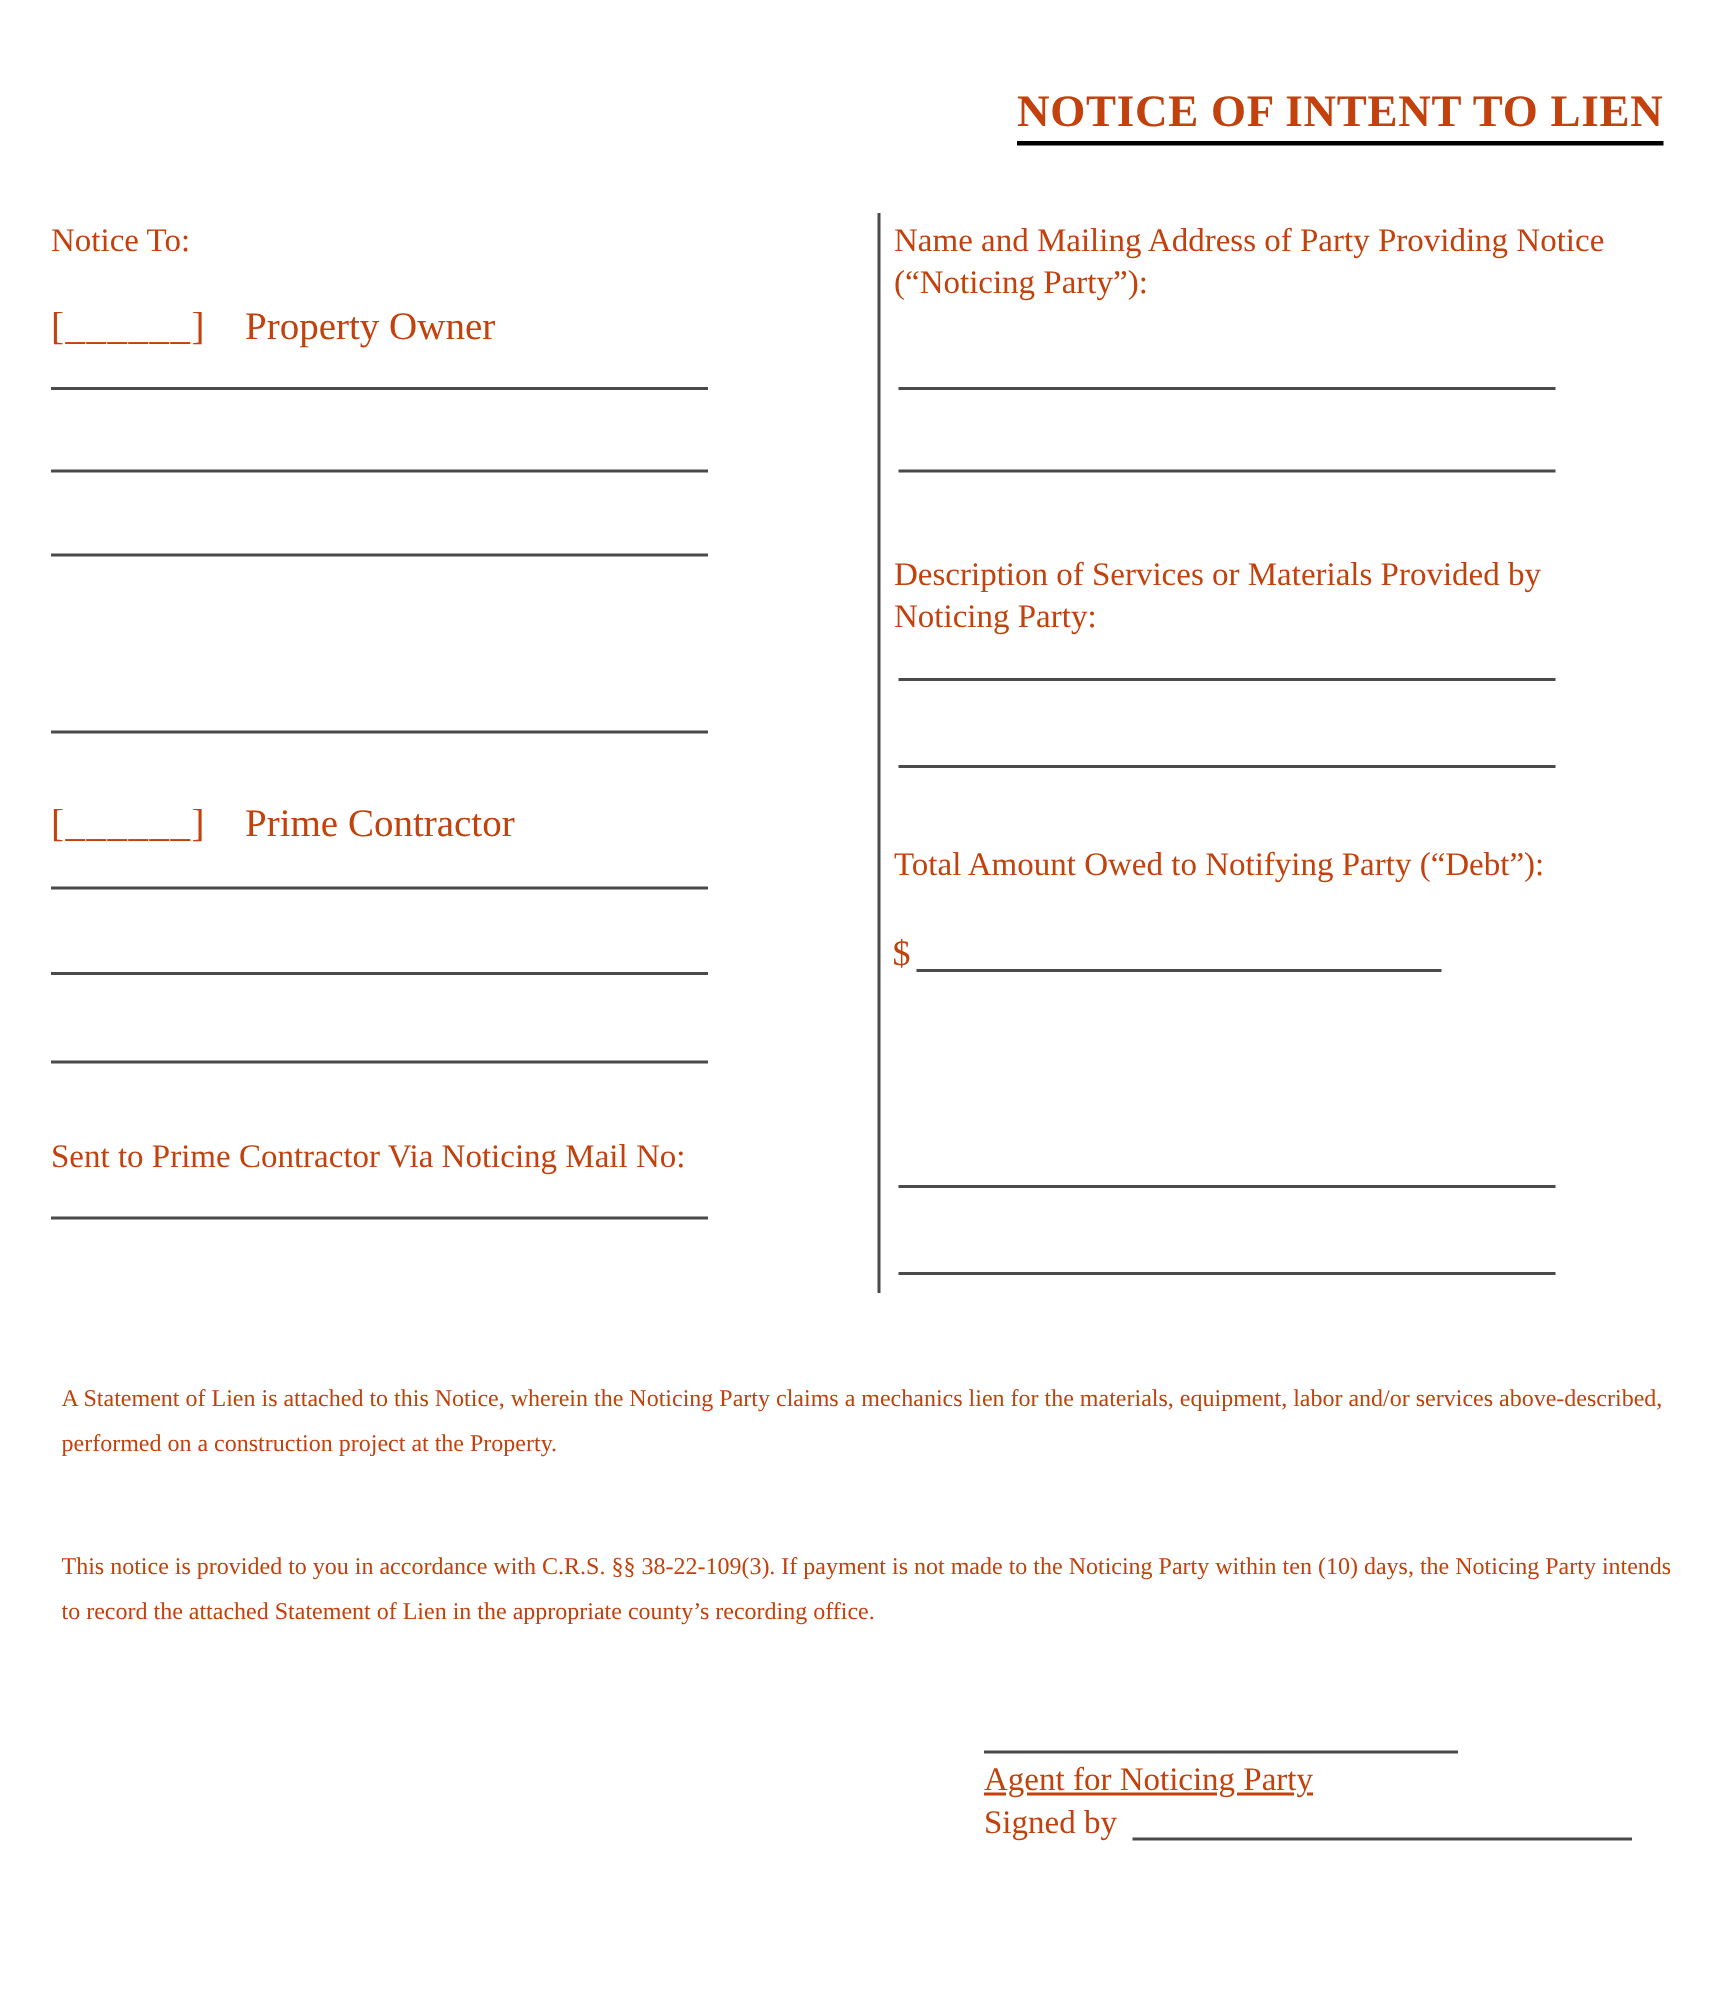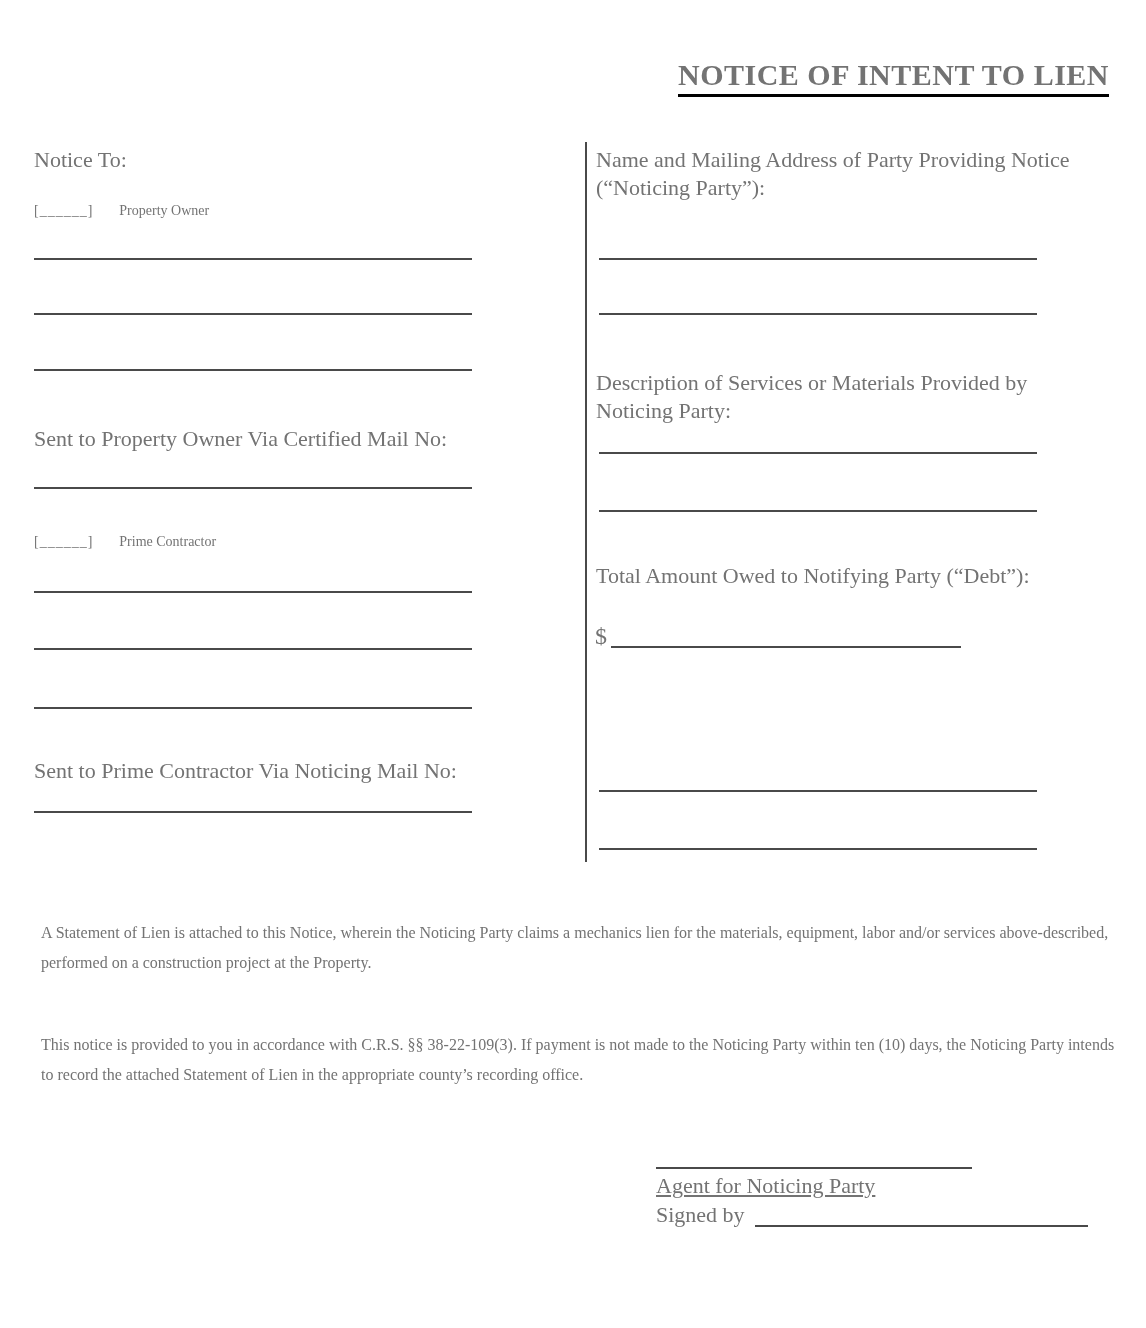--- a/index.html
+++ b/index.html
@@ -2,21 +2,21 @@
 <html><head>
 <meta charset="utf-8">
 <style>
   html,body{margin:0;padding:0;background:#ffffff;}
   .page{
     position:relative;
     width:1146px;
     height:1328px;
     background:#ffffff;
     font-family:"Liberation Serif","DejaVu Serif",serif;
-    color:#737373;
+    color:#c2410c;
     overflow:hidden;
   }
   .abs{position:absolute;}
   .doc-title{
     font-size:30px;
     font-weight:bold;
     letter-spacing:0.5px;
     border-bottom:3px solid #000;
     padding-bottom:2px;
     white-space:nowrap;
@@ -24,21 +24,21 @@
   .label{font-size:22px;line-height:28px;}
   .label-bold{font-size:22px;font-weight:normal;line-height:28px;}
   .fill-line{
     height:0;
     border-bottom:2px solid #4a4a4a;
   }
   .divider{
     width:2px;
     background:#4a4a4a;
   }
-  .check-row{display:flex;align-items:baseline;font-size:14px;white-space:nowrap;}
+  .check-row{display:flex;align-items:baseline;font-size:26px;white-space:nowrap;}
   .check-box{margin-right:26px;letter-spacing:1px;}
   .para{font-size:16px;line-height:30px;}
   .inline-fill{display:flex;align-items:flex-end;}
   .inline-fill .fill-line{flex:0 0 auto;}
   .currency{font-size:24px;line-height:24px;margin-right:4px;}
   .sig-label{font-size:22px;line-height:29px;}
 </style>
 </head>
 <body>
 
@@ -52,21 +52,20 @@
 
   <div class="abs check-row" style="left:34px; top:203px;">
     <span class="check-box">[______]</span>
     <span>Property Owner</span>
   </div>
 
   <div class="abs fill-line" style="left:34px; top:258px; width:438px;"></div>
   <div class="abs fill-line" style="left:34px; top:313px; width:438px;"></div>
   <div class="abs fill-line" style="left:34px; top:369px; width:438px;"></div>
 
-  <div class="abs label" style="left:34px; top:425px; width:520px;">Sent to Property Owner Via Certified Mail No:</div>
 
   <div class="abs fill-line" style="left:34px; top:487px; width:438px;"></div>
 
   <div class="abs check-row" style="left:34px; top:534px;">
     <span class="check-box">[______]</span>
     <span>Prime Contractor</span>
   </div>
 
   <div class="abs fill-line" style="left:34px; top:591px; width:438px;"></div>
   <div class="abs fill-line" style="left:34px; top:648px; width:438px;"></div>

